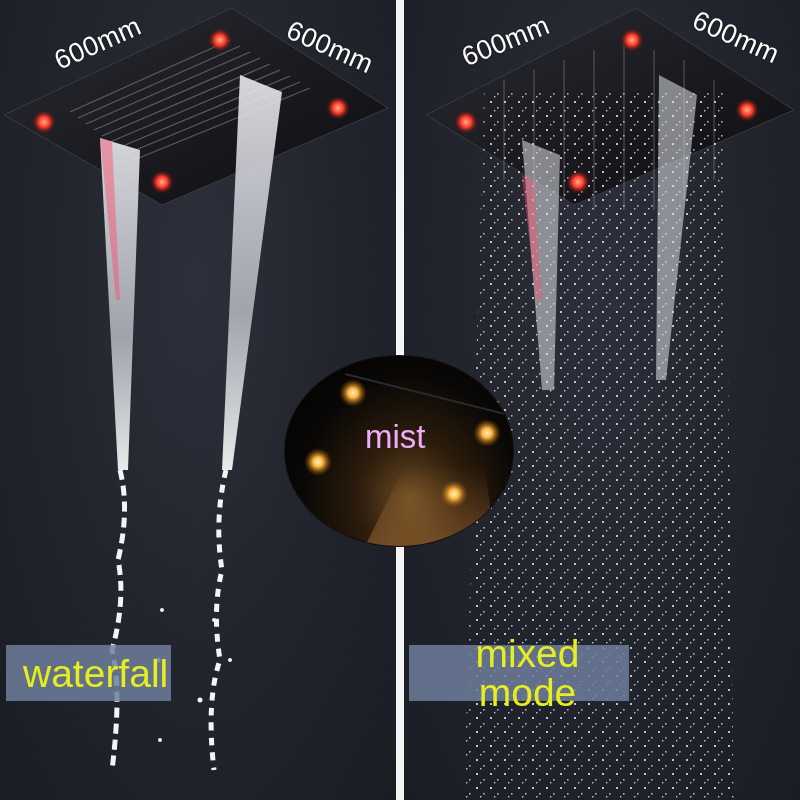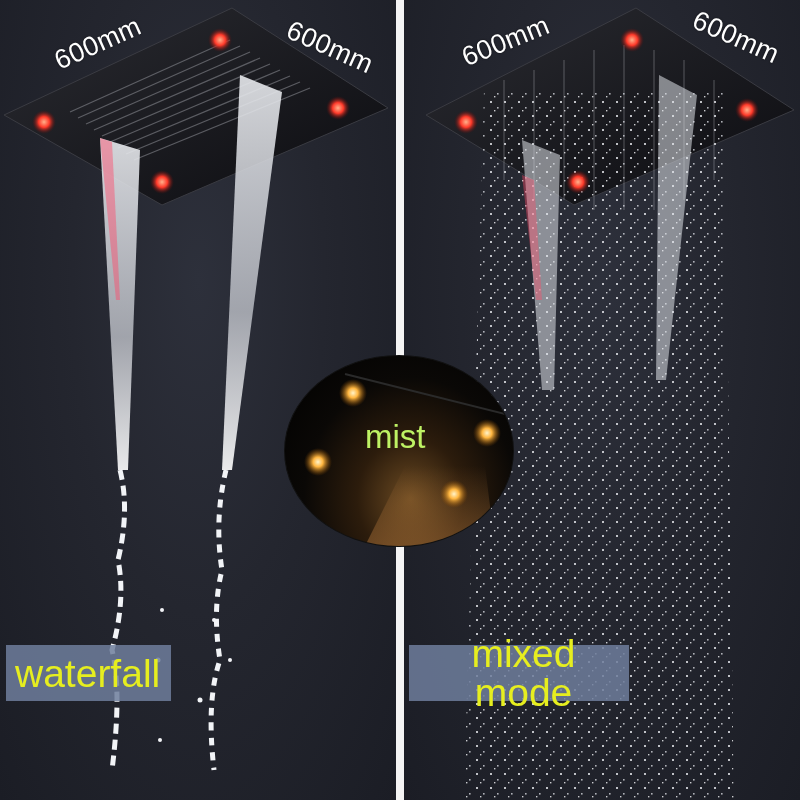--- a/index.html
+++ b/index.html
@@ -7,25 +7,25 @@
   .canvas{position:relative;width:800px;height:800px;overflow:hidden;}
   .panel{position:absolute;top:0;height:800px;overflow:hidden;
     background:radial-gradient(ellipse at 50% 35%, #2d303b 0%, #24262f 45%, #1b1d25 100%);}
   .panel.left{left:0;width:396px;}
   .panel.right{left:404px;width:396px;}
   .divider{position:absolute;left:396px;top:0;width:8px;height:800px;background:#f4f4f4;}
   svg{position:absolute;left:0;top:0;}
   .dim{position:absolute;color:#ffffff;font-size:27px;letter-spacing:0.3px;white-space:nowrap;
     text-shadow:0 0 2px rgba(0,0,0,0.6);}
   .label-box{position:absolute;background:rgba(110,126,156,0.85);height:56px;display:flex;align-items:center;}
-  .label-box span{color:#e6ee1f;font-size:39px;padding-left:9px;line-height:1;}
+  .label-box span{color:#e6ee1f;font-size:39px;padding-left:17px;line-height:1;}
   .mist{position:absolute;left:284px;top:355px;width:228px;height:190px;border-radius:50%;
     background:radial-gradient(ellipse at 55% 75%, #6b4a22 0%, #2c1c0c 30%, #0a0806 60%, #000 100%);
     overflow:hidden;border:1px solid #111;}
-  .mist-label{position:absolute;left:365px;top:418px;color:#bef264;font-size:33px;}
+  .mist-label{position:absolute;left:365px;top:418px;color:#f0abfc;font-size:33px;}
 </style>
 </head>
 <body>
 
 <div class="canvas">
 
   <div class="panel left">
     <svg width="396" height="800">
       <defs>
         <linearGradient id="plateL" x1="0" y1="0" x2="1" y2="1">

